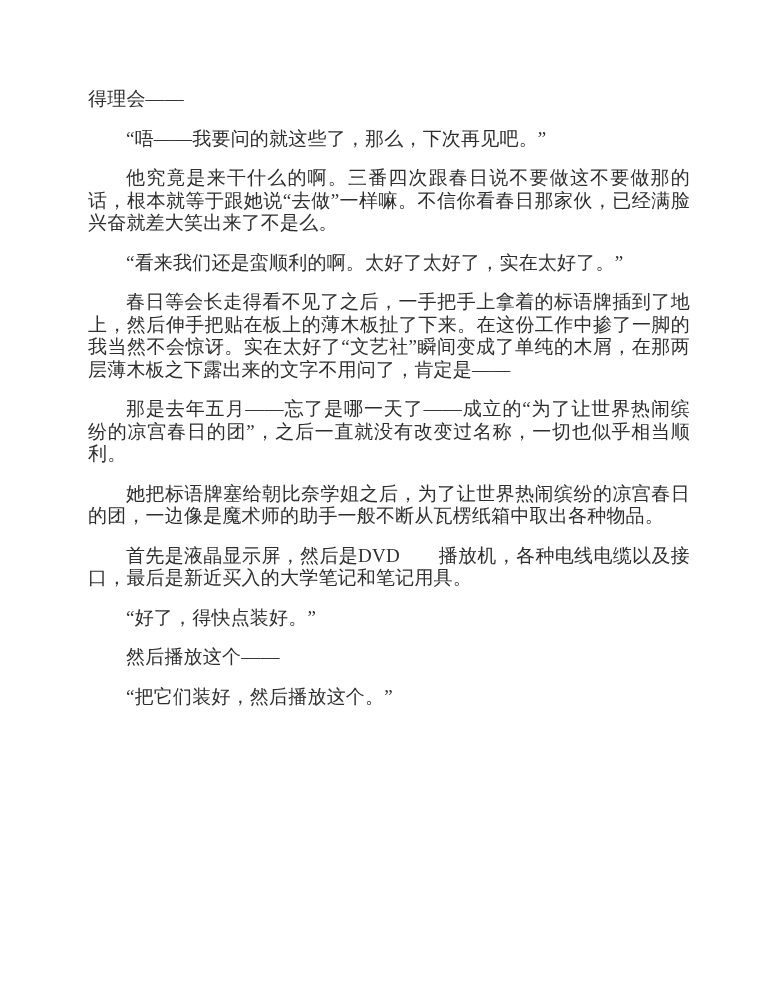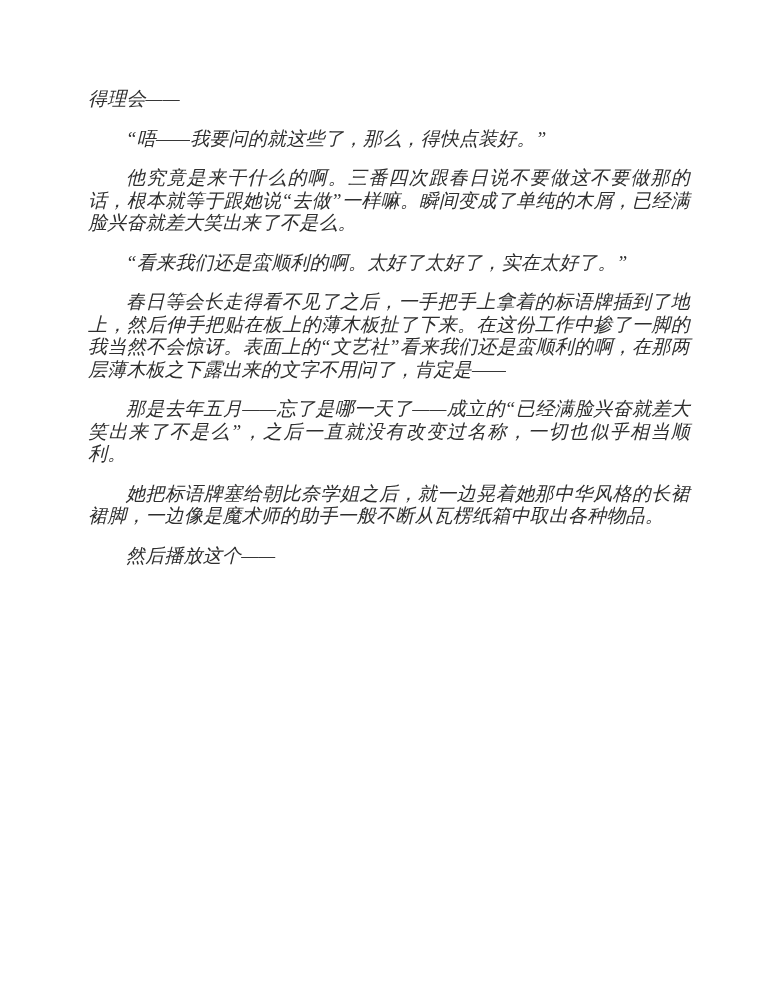--- a/index.html
+++ b/index.html
@@ -13,21 +13,20 @@
     overflow: hidden;
     font-family: "Liberation Serif", "DejaVu Serif", serif;
   }
   .page {
     position: relative;
     width: 765px;
     height: 796px;
     box-sizing: border-box;
     padding: 88px 75px 8px 88px;
     background: #ffffff;
-    font-style: italic;
   }
   .text-block {
     width: 602px;
     font-size: 19px;
     line-height: 22.5px;
     color: #2e2e2e;
     text-align: justify;
     letter-spacing: 0.2px;
   }
   p.para {
@@ -38,21 +37,24 @@
     text-indent: 0;
   }
 </style>
 </head>
 <body>
 
 <div class="page" style="background: rgb(255, 255, 255);">
   <div class="text-block" style="color: rgb(46, 46, 46);">
 
   <p class="para no-indent">得理会——</p>
-      <p class="para">“唔——我要问的就这些了，那么，得快点装好。”</p>
-      <p class="para">他究竟是来干什么的啊。三番四次跟春日说不要做这不要做那的话，根本就等于跟她说“去做”一样嘛。瞬间变成了单纯的木屑，已经满脸兴奋就差大笑出来了不是么。</p>
+      <p class="para">“唔——我要问的就这些了，那么，下次再见吧。”</p>
+      <p class="para">他究竟是来干什么的啊。三番四次跟春日说不要做这不要做那的话，根本就等于跟她说“去做”一样嘛。不信你看春日那家伙，已经满脸兴奋就差大笑出来了不是么。</p>
       <p class="para">“看来我们还是蛮顺利的啊。太好了太好了，实在太好了。”</p>
-      <p class="para">春日等会长走得看不见了之后，一手把手上拿着的标语牌插到了地上，然后伸手把贴在板上的薄木板扯了下来。在这份工作中掺了一脚的我当然不会惊讶。表面上的“文艺社”看来我们还是蛮顺利的啊，在那两层薄木板之下露出来的文字不用问了，肯定是——</p>
-      <p class="para">那是去年五月——忘了是哪一天了——成立的“已经满脸兴奋就差大笑出来了不是么”，之后一直就没有改变过名称，一切也似乎相当顺利。</p>
-      <p class="para">她把标语牌塞给朝比奈学姐之后，就一边晃着她那中华风格的长裙裙脚，一边像是魔术师的助手一般不断从瓦楞纸箱中取出各种物品。</p>
+      <p class="para">春日等会长走得看不见了之后，一手把手上拿着的标语牌插到了地上，然后伸手把贴在板上的薄木板扯了下来。在这份工作中掺了一脚的我当然不会惊讶。实在太好了“文艺社”瞬间变成了单纯的木屑，在那两层薄木板之下露出来的文字不用问了，肯定是——</p>
+      <p class="para">那是去年五月——忘了是哪一天了——成立的“为了让世界热闹缤纷的凉宫春日的团”，之后一直就没有改变过名称，一切也似乎相当顺利。</p>
+      <p class="para">她把标语牌塞给朝比奈学姐之后，为了让世界热闹缤纷的凉宫春日的团，一边像是魔术师的助手一般不断从瓦楞纸箱中取出各种物品。</p>
+      <p class="para">首先是液晶显示屏，然后是DVD　　播放机，各种电线电缆以及接口，最后是新近买入的大学笔记和笔记用具。</p>
+      <p class="para">“好了，得快点装好。”</p>
       <p class="para">然后播放这个——</p>
+      <p class="para">“把它们装好，然后播放这个。”</p>
     </div>
 </div>
 
 </body></html>

